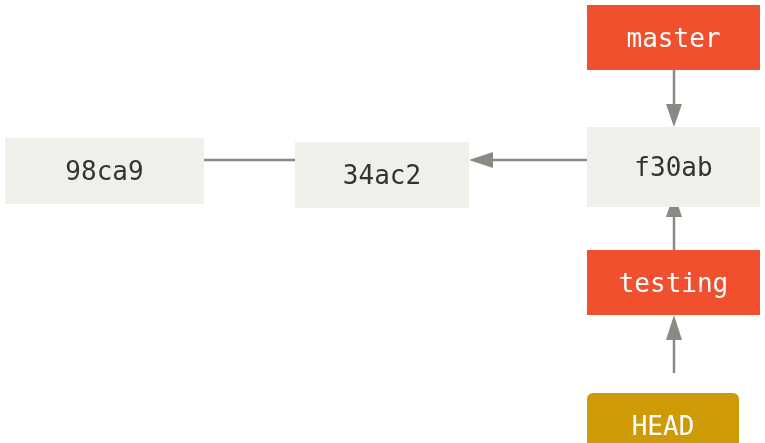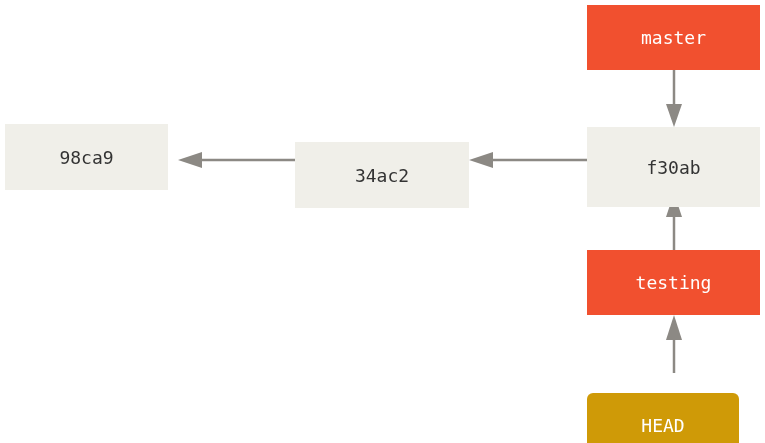--- a/index.html
+++ b/index.html
@@ -1,21 +1,21 @@
 <!DOCTYPE html>
 <html><head>
 <meta charset="utf-8">
 <style>
   html, body { margin: 0; padding: 0; background: #ffffff; }
   body { width: 765px; height: 443px; position: relative; overflow: hidden; }
   .node {
     position: absolute;
     display: flex; align-items: center; justify-content: center;
     font-family: "DejaVu Sans Mono", monospace;
-    font-size: 18px;
+    font-size: 26px;
     box-sizing: border-box;
   }
   .commit { background: #f0efe9; color: #333333; }
   .branch { background: #f1502f; color: #ffffff; }
   .head { background: #cf9a07; color: #ffffff; }
   svg.arrows { position: absolute; left: 0; top: 0; }
 </style>
 </head>
 <body>
 
@@ -32,21 +32,21 @@
     <polygon points="674,127 666,104 682,104" stroke="none"></polygon>
 
     <line x1="674" y1="250" x2="674" y2="214"></line>
     <polygon points="674,193 666,217 682,217" stroke="none"></polygon>
 
     <line x1="674" y1="373" x2="674" y2="337"></line>
     <polygon points="674,315 666,340 682,340" stroke="none"></polygon>
   </g>
 </svg>
 
-<div class="node commit" style="left:5px; top:124px; width:163px; height:66px;">
+<div class="node commit" style="left:5px; top:138px; width:199px; height:66px;">
   <span>98ca9</span>
 </div>
 
 <div class="node commit" style="left:295px; top:127px; width:174px; height:66px;margin-top:15px;">
   <span>34ac2</span>
 </div>
 
 <div class="node commit" style="left:587px; top:127px; width:173px; height:80px;">
   <span>f30ab</span>
 </div>

